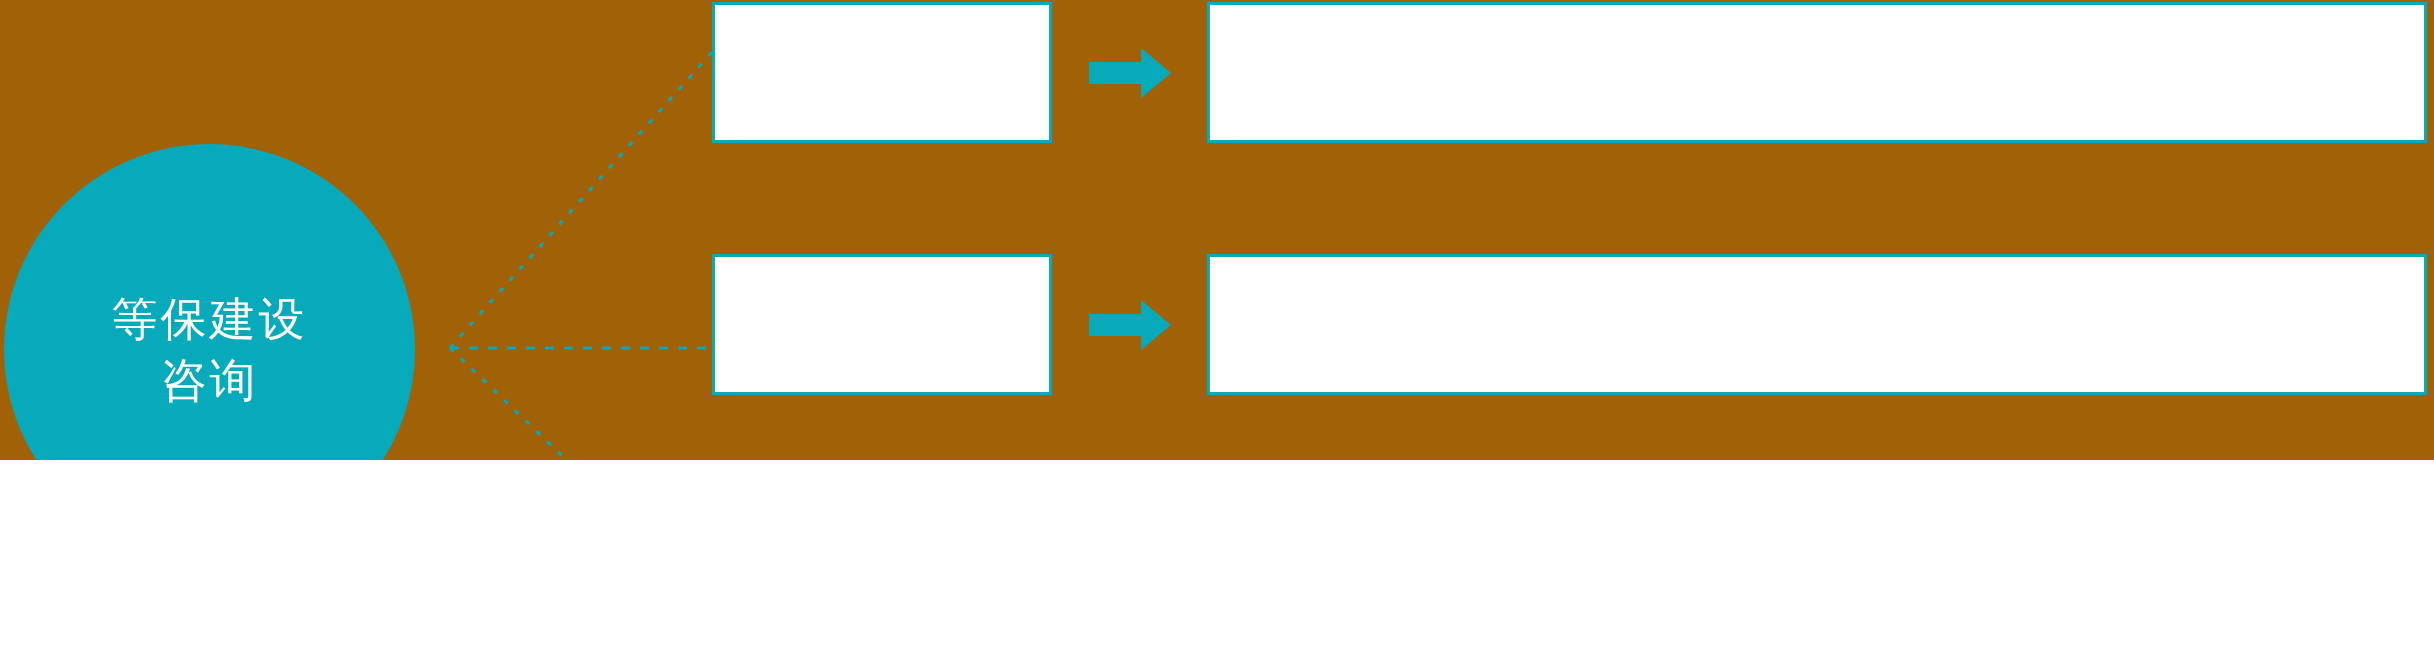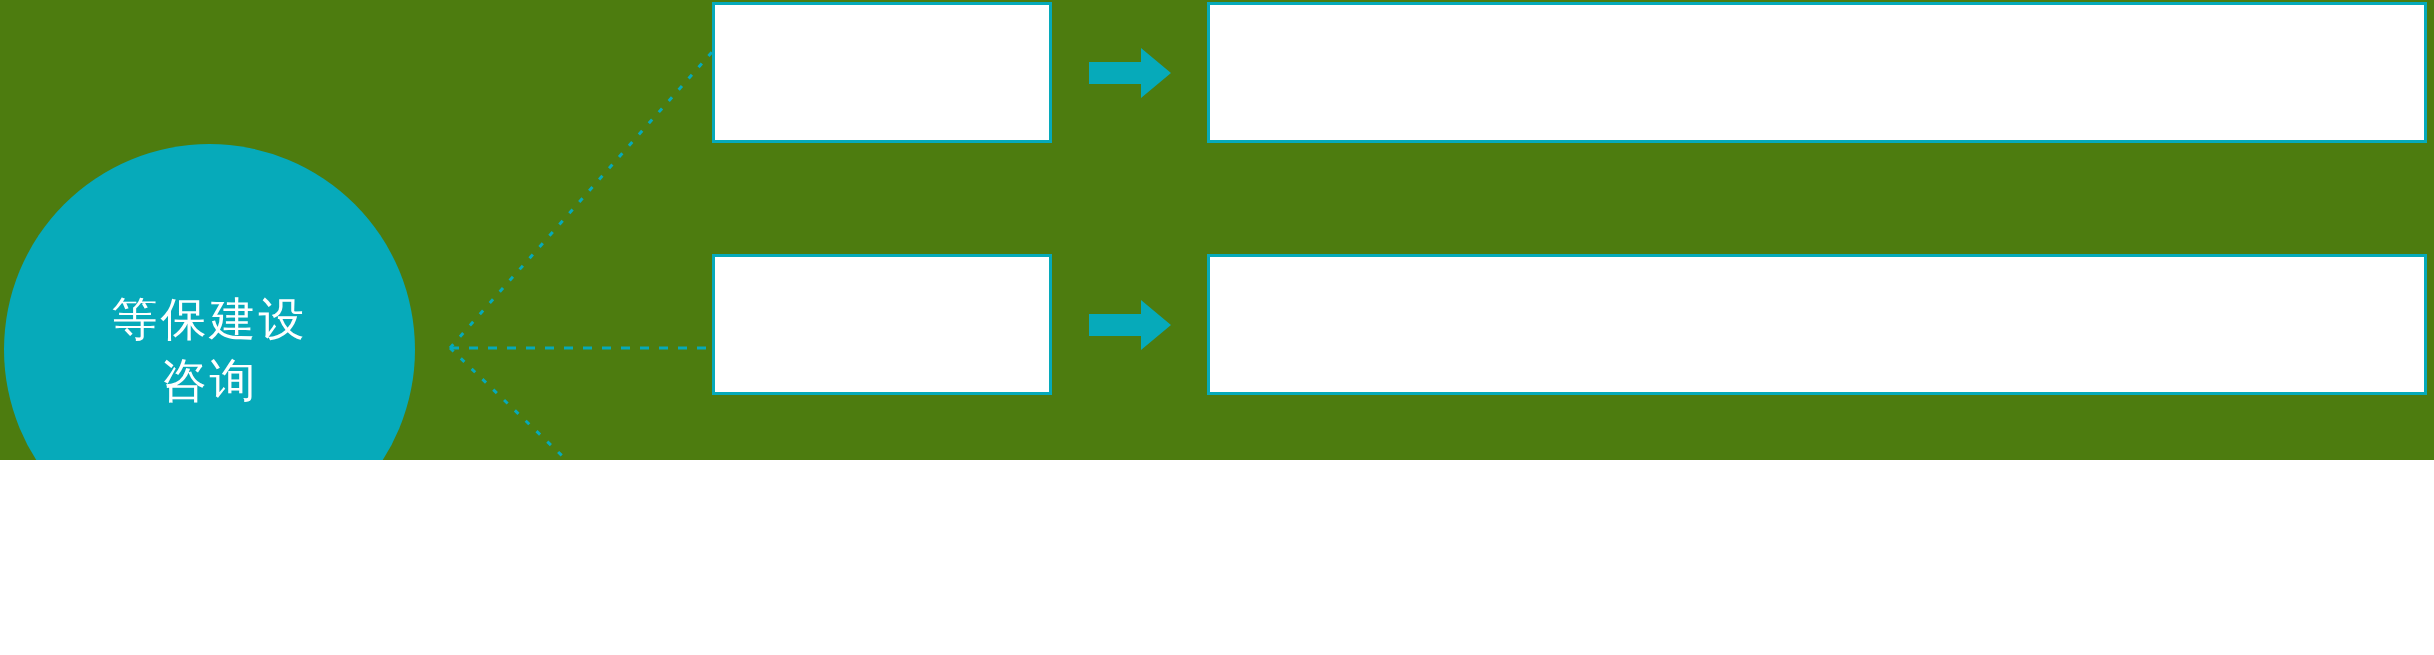--- a/index.html
+++ b/index.html
@@ -7,21 +7,21 @@
     padding: 0;
     background: #ffffff;
   }
   body {
     font-family: "Liberation Sans", sans-serif;
   }
   #canvas {
     position: relative;
     width: 2434px;
     height: 460px;
-    background: #4d7c0f;
+    background: #a16207;
     overflow: hidden;
   }
 
   
   .hub-circle {
     position: absolute;
     left: 4px;
     top: 144px;
     width: 411px;
     height: 411px;

